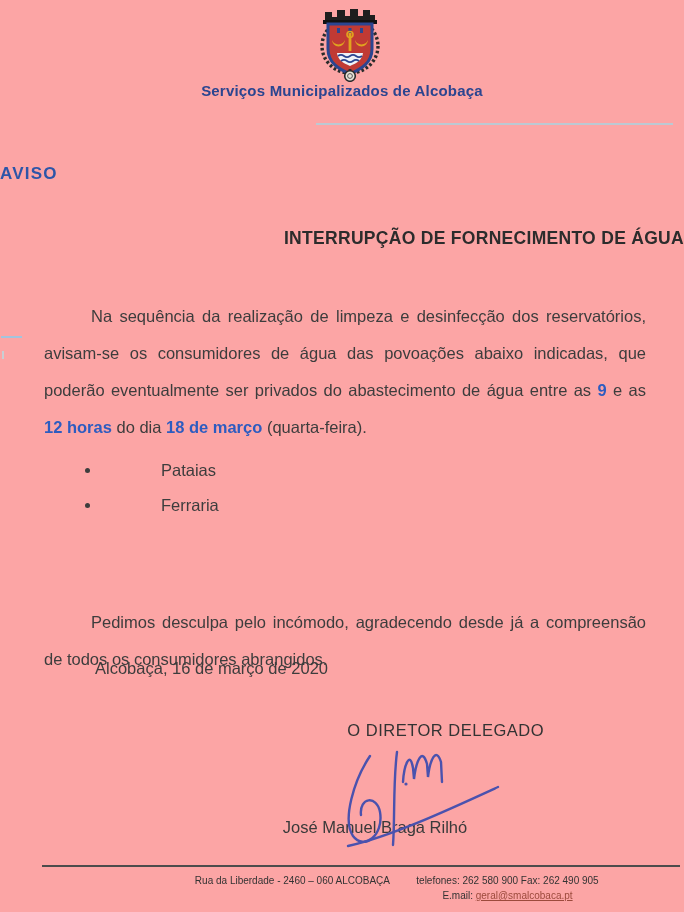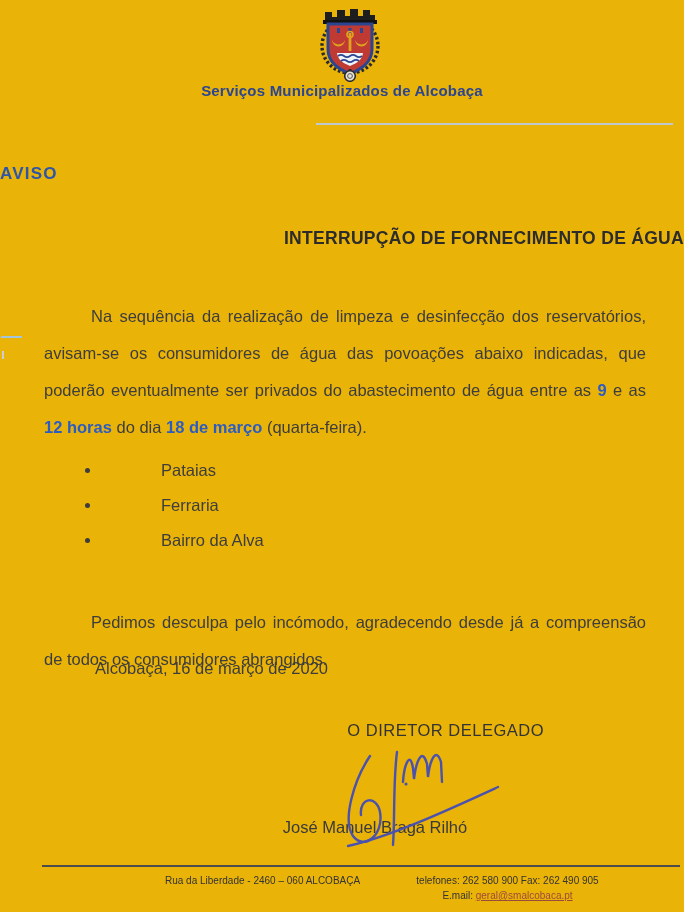--- a/index.html
+++ b/index.html
@@ -5,21 +5,21 @@
   html, body { margin: 0; padding: 0; }
   body {
     width: 684px; height: 912px;
     background: #ffffff;
     font-family: "Liberation Sans", sans-serif;
     overflow: hidden;
   }
   .page {
     position: relative;
     width: 684px; height: 912px;
-    background: #eab308;
+    background: #fca5a5;
   }
 
   
   .logo-wrap {
     position: absolute; left: 306px; top: 6px;
     width: 88px; height: 78px;
     display: flex; justify-content: center; align-items: flex-start;
   }
   .org-name {
     position: absolute; left: 0; top: 82px; width: 684px;
@@ -113,21 +113,21 @@
     width: 638px; height: 2px;
     background: #4c4c4c;
   }
   .footer {
     position: absolute; left: 165px; top: 873px;
     width: 460px;
     display: flex;
     font-size: 10px; line-height: 15px;
     color: #333333;
   }
-  .footer-col-left  { width: 225px; text-align: left; }
+  .footer-col-left  { width: 225px; text-align: right; }
   .footer-col-right { width: 235px; text-align: center; }
   .email-link {
     color: #9c4a3c;
     text-decoration: underline;
     cursor: pointer;
   }
 
   
   .scan-dash {
     position: absolute; left: 1px; top: 336px;
@@ -188,24 +188,20 @@
   <p class="body-text p1"><span>Na sequência da realização de limpeza e desinfecção dos reservatórios, avisam-se os consumidores de água das povoações abaixo indicadas, que poderão eventualmente ser privados do abastecimento de água entre as </span><span class="hl">9</span><span> e as </span><span class="hl">12 horas</span><span> do dia </span><span class="hl">18 de março</span><span> (quarta-feira).</span></p>
 
   <ul class="locality-list">
     <li>
         <span class="bullet-dot"></span>
         <span>Pataias</span>
       </li>
     <li>
         <span class="bullet-dot"></span>
         <span>Ferraria</span>
-      </li>
-    <li>
-        <span class="bullet-dot"></span>
-        <span>Bairro da Alva</span>
       </li>
   </ul>
 
   <p class="body-text p2">Pedimos desculpa pelo incómodo, agradecendo desde já a compreensão de todos os consumidores abrangidos.</p>
   <div class="dateline">Alcobaça, 16 de março de 2020</div>
 
   <div class="director-role">O DIRETOR DELEGADO</div>
   <svg class="signature-svg" viewBox="0 0 170 122">
     <g fill="none" stroke="#4a52ae" stroke-width="2.4" stroke-linecap="round">
       <path d="M30,18 C14,42 2,82 13,98 C24,113 44,97 40,74 C37,57 19,59 21,77"></path>

